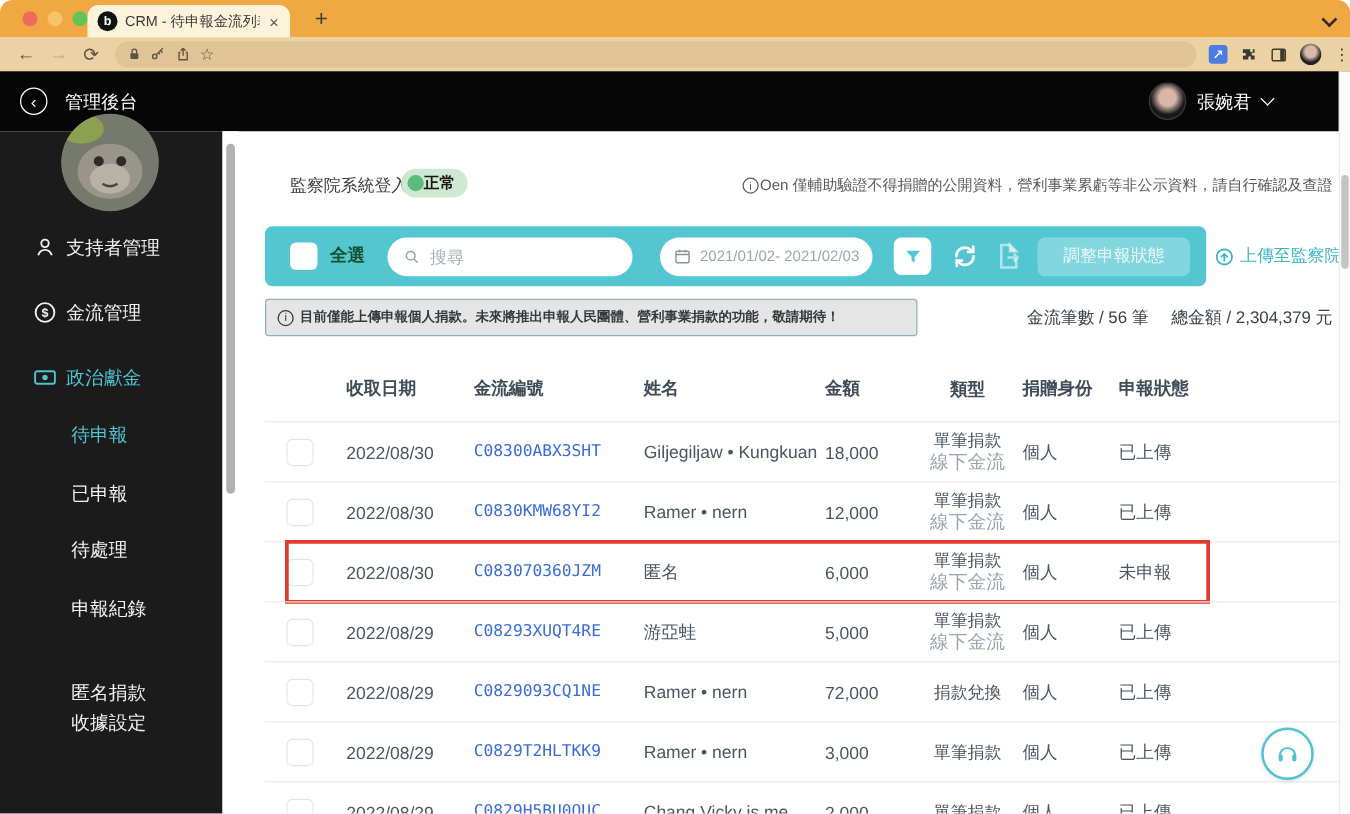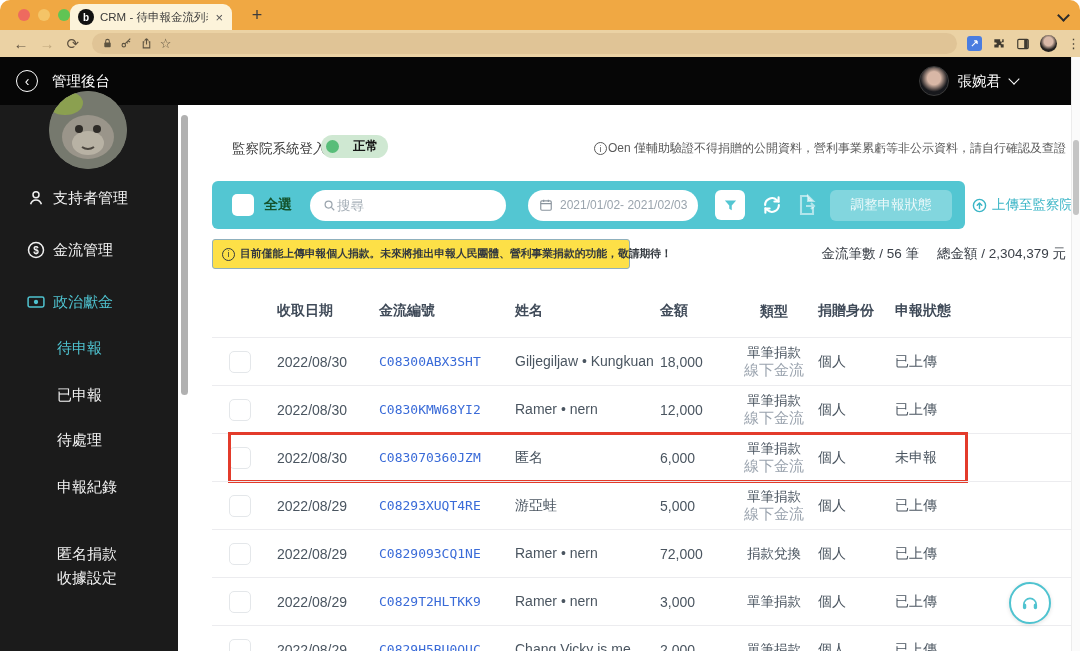--- a/index.html
+++ b/index.html
@@ -61,53 +61,53 @@
   .side-item.active, .side-item.active .ic { color:#4fc3d0; }
 
   #side-track { left:178px; top:105px; width:13px; height:546px; background:#ffffff; }
   #side-thumb { left:3px; top:10px; width:7px; height:280px; background:#b1b1b1; border-radius:4px; }
   #page-track { right:0; top:57px; width:9px; height:594px; background:#fbfbfb; border-left:1px solid #ececec; }
   #page-thumb { left:1px; top:83px; width:6px; height:75px; background:#c4c4c4; border-radius:3px; }
 
   
   #status-label { left:232px; top:140px; font-size:13.5px; color:#3c3c3c; }
   #status-badge { left:321px; top:135px; height:23px; background:#cfe8d2; border-radius:12px;
-    display:flex; align-items:center; padding:0 10px 0 5px; gap:14px; }
+    display:flex; align-items:center; padding:0 10px 0 5px; gap:0; }
   #status-badge .gdot { width:13px; height:13px; border-radius:50%; background:#58bd79; }
   #status-badge .btxt { font-size:12.5px; font-weight:bold; color:#161616; }
   #notice { right:14px; top:140px; font-size:12px; color:#5a5a5a; display:flex; align-items:center; gap:1px; }
   .info-circle { width:13px; height:13px; border:1.2px solid currentColor; border-radius:50%;
     display:inline-flex; align-items:center; justify-content:center; font-size:9px; flex:0 0 13px; }
   .info-circle::before { content:"i"; }
 
   
   #toolbar { left:212px; top:181px; width:753px; height:48px; background:#53c6d2; border-radius:6px;
     display:flex; align-items:center; }
   .cb { width:22px; height:22px; border-radius:5px; background:#fff; border:1px solid #e4e7ea; }
   #toolbar .cb { margin-left:20px; border:none; }
   #select-all-label { color:#14532d; font-size:14px; font-weight:bold; margin-left:10px; }
   #search-pill { margin-left:18px; width:196px; height:31px; background:#fff; border-radius:16px;
-    display:flex; align-items:center; padding:0 12px; gap:0; color:#9aa4ad; }
+    display:flex; align-items:center; padding:0 12px; gap:7px; color:#9aa4ad; }
   #search-pill input { border:none; outline:none; background:transparent; font-size:13.5px; width:130px;
     font-family:"Liberation Sans",sans-serif; color:#3d4751; }
   #search-pill input::placeholder { color:#a7b0b8; }
   #date-pill { margin-left:22px; width:170px; height:31px; background:#fff; border-radius:16px;
     display:flex; align-items:center; padding:0 11px; gap:7px; color:#8b959e; }
   #date-text { font-size:12px; color:#9aa4ad; white-space:nowrap; }
   #filter-btn { margin-left:17px; width:30px; height:30px; background:#fff; border-radius:6px;
     display:flex; align-items:center; justify-content:center; color:#53c6d2; }
   #sync-btn { margin-left:16px; color:#fff; }
   #export-btn { margin-left:12px; color:rgba(255,255,255,.55); }
   #adjust-btn { margin-left:11px; width:122px; height:31px; border-radius:6px; background:rgba(255,255,255,.28);
     color:rgba(255,255,255,.85); font-size:13.5px; display:flex; align-items:center; justify-content:center; }
   #upload-btn { left:966px; top:181px; width:112px; height:48px; display:flex; align-items:center;
     justify-content:center; gap:4px; color:#3ab5c6; font-size:13.5px; white-space:nowrap; }
 
   
-  #banner { left:212px; top:239px; width:418px; height:30px; background:#fde047; border:1px solid #8fb0bd;
+  #banner { left:212px; top:239px; width:522px; height:30px; background:#e5e5e5; border:1px solid #8fb0bd;
     border-radius:3px; display:flex; align-items:center; padding:0 9px; gap:5px; color:#33393f; }
   #banner .txt { font-size:10.8px; font-weight:bold; white-space:nowrap; }
   #summary { right:14px; top:245px; display:flex; gap:18px; font-size:13.5px; color:#3b4048; }
 
   
   #table { left:212px; top:285px; width:859px; }
   .trow { display:grid; grid-template-columns:56px 104px 134px 150px 76px 84px 64px 100px 1fr;
     align-items:center; position:relative; }
   .thead { height:52px; color:#404b59; font-size:14px; font-weight:bold; }
   .tr { height:48px; border-top:1px solid #ececef; font-size:14px; color:#4a5560; }

